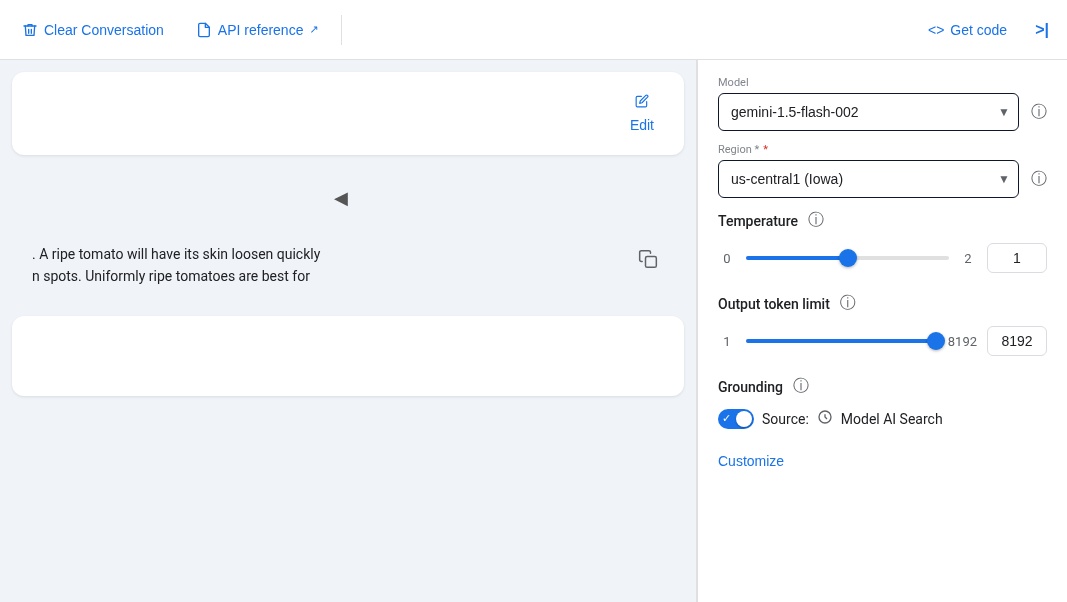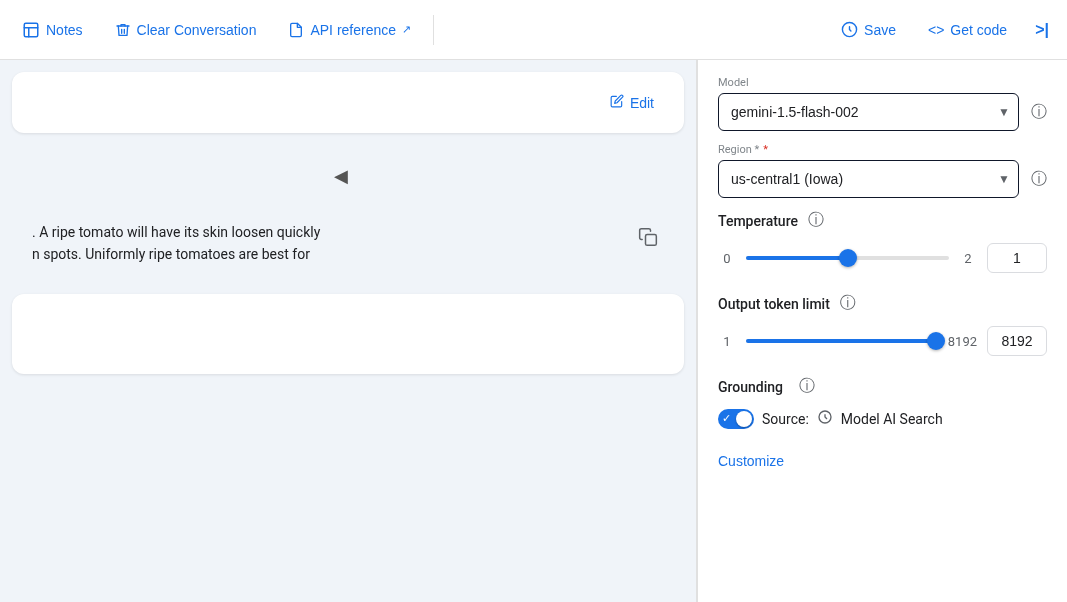--- a/index.html
+++ b/index.html
@@ -93,20 +93,21 @@
       align-items: center;
       gap: 6px;
       color: #1a73e8;
       font-size: 14px;
       font-weight: 500;
       border: none;
       background: transparent;
       cursor: pointer;
       padding: 6px 10px;
       border-radius: 6px;
+      flex-direction: column;
     }
 
     
     .cursor-area {
       height: 60px;
       display: flex;
       align-items: center;
       justify-content: center;
       position: relative;
     }
@@ -287,21 +288,21 @@
     
     .grounding-section {
       margin-bottom: 20px;
     }
     .grounding-title {
       font-size: 14px;
       color: #202124;
       font-weight: 500;
       display: flex;
       align-items: center;
-      gap: 12px;
+      gap: 6px;
       margin-bottom: 12px;
     }
     .grounding-source-row {
       display: flex;
       align-items: center;
       gap: 8px;
       font-size: 14px;
       color: #202124;
     }
     
@@ -348,30 +349,20 @@
       border: none;
       background: transparent;
       cursor: pointer;
       padding: 4px 0;
     }
   </style>
 </head>
 <body>
 
 <div class="toolbar">
-  <button class="toolbar-btn">
-    <span style="display:inline-flex;align-items:center;">
-      <svg width="18" height="18" viewBox="0 0 24 24" fill="none" stroke="#1a73e8" stroke-width="2" stroke-linecap="round" stroke-linejoin="round">
-        <rect x="3" y="3" width="18" height="18" rx="2"></rect>
-        <line x1="3" y1="9" x2="21" y2="9"></line>
-        <line x1="9" y1="21" x2="9" y2="9"></line>
-      </svg>
-    </span>
-    <span>Notes</span>
-  </button>
 
   <button class="toolbar-btn">
     <span style="display:inline-flex;align-items:center;">
       <svg width="16" height="18" viewBox="0 0 24 24" fill="none" stroke="#1a73e8" stroke-width="2" stroke-linecap="round" stroke-linejoin="round">
         <polyline points="3 6 5 6 21 6"></polyline>
         <path d="M19 6l-1 14H6L5 6"></path>
         <path d="M10 11v6M14 11v6"></path>
         <path d="M9 6V4h6v2"></path>
       </svg>
     </span>
@@ -385,29 +376,20 @@
         <polyline points="14 2 14 8 20 8"></polyline>
       </svg>
     </span>
     <span>API reference</span>
     <span style="font-size:11px; color:#1a73e8;">↗</span>
   </button>
 
   <div class="toolbar-divider"></div>
 
   <div class="toolbar-right">
-    <button class="toolbar-btn">
-      <span style="display:inline-flex;align-items:center;">
-        <svg width="17" height="17" viewBox="0 0 24 24" fill="none" stroke="#1a73e8" stroke-width="2" stroke-linecap="round" stroke-linejoin="round">
-          <circle cx="12" cy="12" r="10"></circle>
-          <polyline points="12 8 12 12 14 14"></polyline>
-        </svg>
-      </span>
-      <span>Save</span>
-    </button>
 
     <button class="toolbar-btn">
       <span style="display:inline-flex;align-items:center;font-size:14px;color:#1a73e8;">&lt;&gt;</span>
       <span>Get code</span>
     </button>
 
     <button class="toolbar-collapse-btn">
       <span style="font-size:16px;font-weight:bold;color:#1a73e8;">&gt;|</span>
     </button>
   </div>

